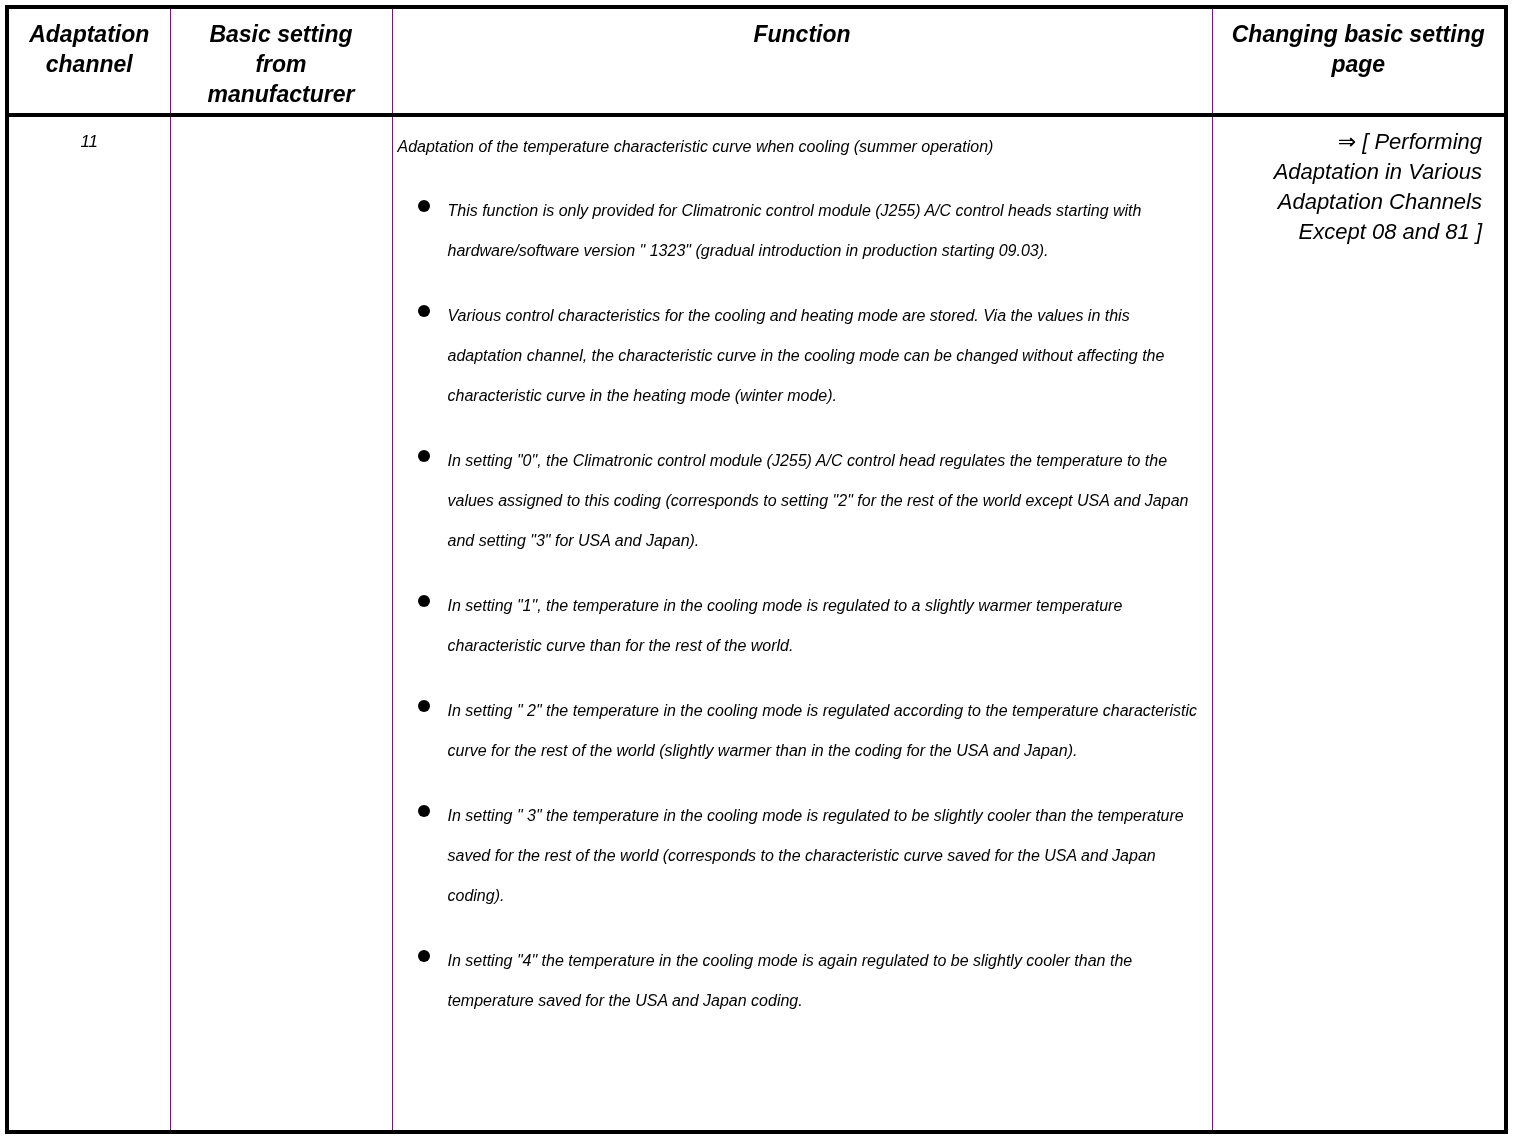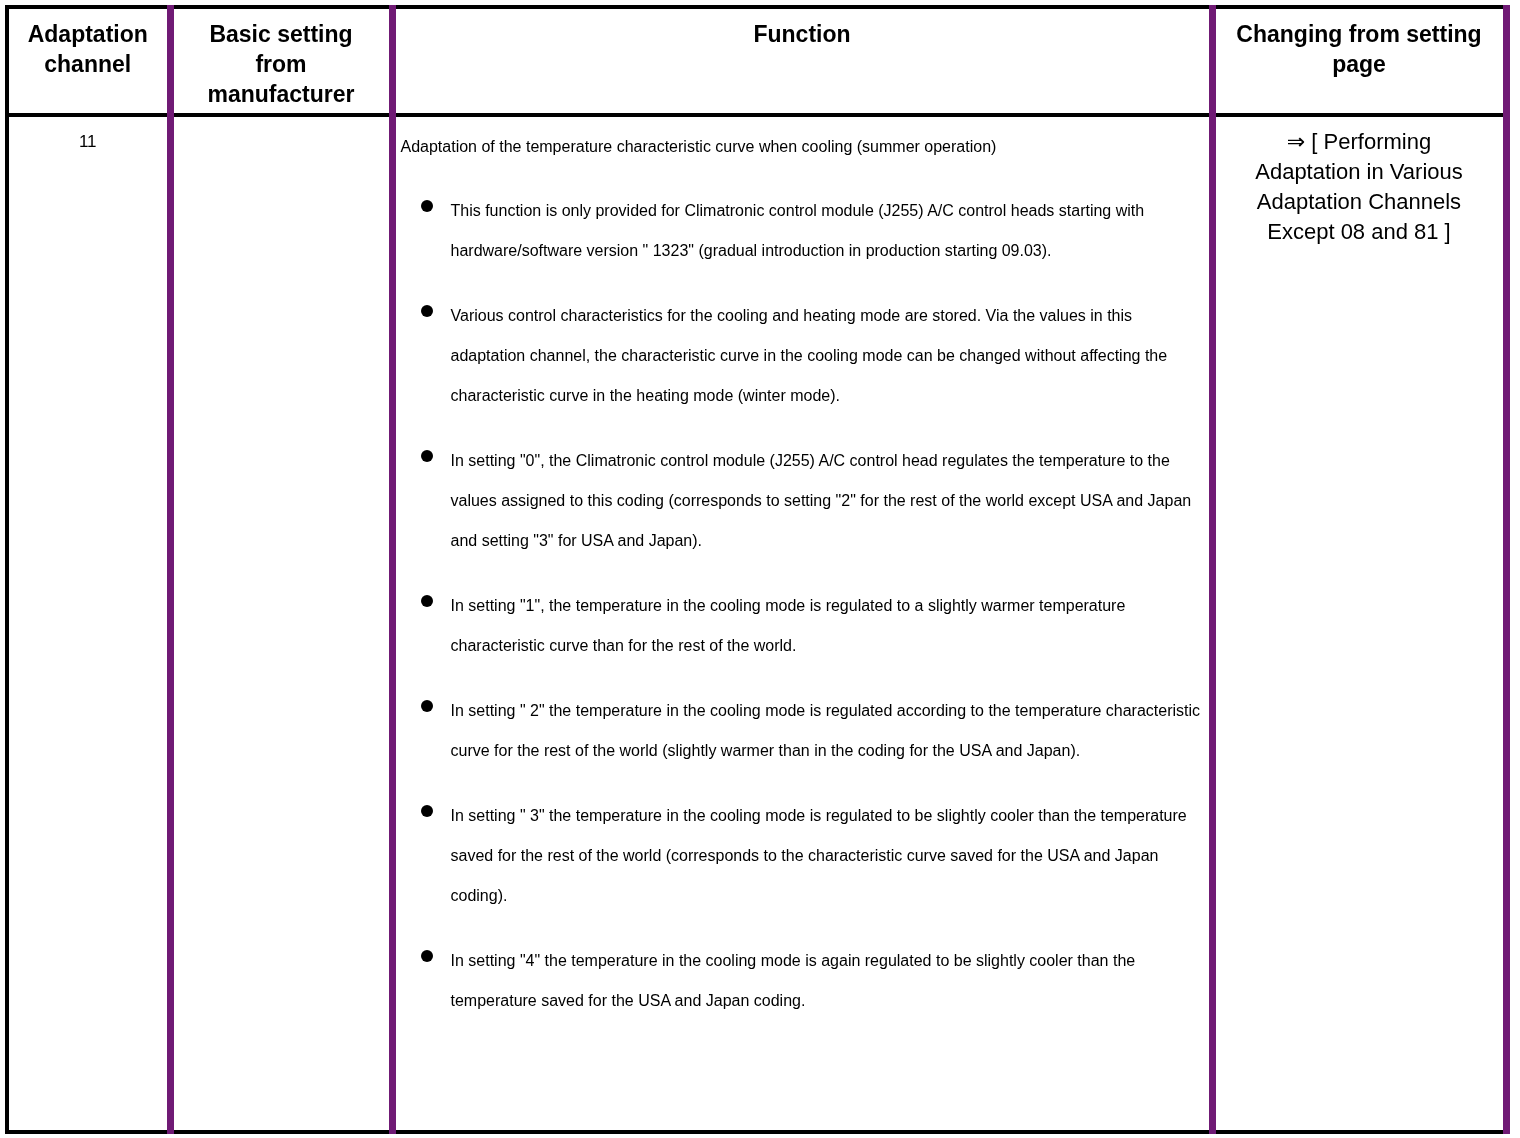--- a/index.html
+++ b/index.html
@@ -20,23 +20,24 @@
       left: 5px;
       top: 5px;
       width: 1503px;
       height: 1129px;
       border-collapse: collapse;
       border: 4px solid #000;
       table-layout: fixed;
     }
     .doc-table th, .doc-table td {
       border-left: 1px solid #000;
-      border-right: 7px solid #701a75;
+      border-right: 1px solid #701a75;
       vertical-align: top;
       padding: 0;
+      font-style: italic;
     }
     .doc-table thead th {
       border-bottom: 4px solid #000;
       font-weight: bold;
       font-size: 23px;
       line-height: 30px;
       text-align: center;
       padding-top: 10px;
       padding-bottom: 4px;
       height: 84px;
@@ -52,21 +53,21 @@
       font-size: 17px;
       line-height: 30px;
       padding-top: 10px !important;
     }
     .cell-function {
       font-size: 16px;
       line-height: 40px;
       padding: 10px 4px 0 5px !important;
     }
     .cell-page {
-      text-align: center;
+      text-align: right;
       font-size: 22px;
       line-height: 30px;
       padding-top: 10px !important;
     }
     .intro {
       margin: 0 0 24px 0;
     }
     .bullets {
       list-style: none;
       margin: 0;
@@ -95,21 +96,21 @@
     <col class="col-channel">
     <col class="col-basic">
     <col class="col-function">
     <col class="col-page">
   </colgroup>
   <thead>
     <tr>
       <th>Adaptation channel</th>
       <th style="padding-left:14px;padding-right:14px;">Basic setting from manufacturer</th>
       <th>Function</th>
-      <th>Changing from setting page</th>
+      <th>Changing basic setting page</th>
     </tr>
   </thead>
   <tbody>
     <tr>
       <td class="cell-channel">11</td>
       <td></td>
       <td class="cell-function">
         <p class="intro">Adaptation of the temperature characteristic curve when cooling (summer operation)</p>
         <ul class="bullets">
           <li>

